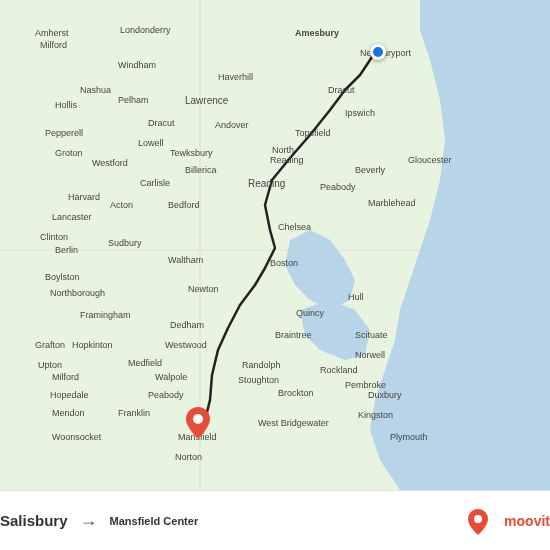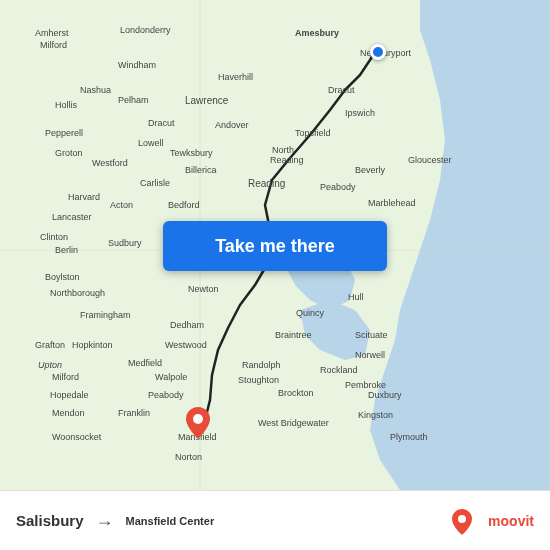--- a/index.html
+++ b/index.html
@@ -83,21 +83,21 @@
     
     #bottom-bar {
       width: 550px;
       height: 60px;
       background: white;
       position: absolute;
       bottom: 0;
       left: 0;
       display: flex;
       align-items: center;
-      padding: 0 16px;
+      padding: 0 0;
       border-top: 1px solid #e0e0e0;
       z-index: 10;
     }
 
     #origin-label {
       font-size: 15px;
       font-weight: 600;
       color: #333;
     }
 
@@ -216,21 +216,21 @@
       <div class="map-label map-label-sm" style="left: 50px; top: 288px;">Northborough</div>
       <div class="map-label map-label-sm" style="left: 80px; top: 310px;">Framingham</div>
       <div class="map-label map-label-sm" style="left: 296px; top: 308px;">Quincy</div>
       <div class="map-label map-label-sm" style="left: 35px; top: 340px;">Grafton</div>
       <div class="map-label map-label-sm" style="left: 72px; top: 340px;">Hopkinton</div>
       <div class="map-label map-label-sm" style="left: 170px; top: 320px;">Dedham</div>
       <div class="map-label map-label-sm" style="left: 275px; top: 330px;">Braintree</div>
       <div class="map-label map-label-sm" style="left: 355px; top: 330px;">Scituate</div>
       <div class="map-label map-label-sm" style="left: 165px; top: 340px;">Westwood</div>
       <div class="map-label map-label-sm" style="left: 355px; top: 350px;">Norwell</div>
-      <div class="map-label map-label-sm" style="left: 38px; top: 360px; font-style: italic;">Upton</div>
+      <div class="map-label map-label-sm" style="left: 38px; top: 360px;">Upton</div>
       <div class="map-label map-label-sm" style="left: 52px; top: 372px;">Milford</div>
       <div class="map-label map-label-sm" style="left: 128px; top: 358px;">Medfield</div>
       <div class="map-label map-label-sm" style="left: 155px; top: 372px;">Walpole</div>
       <div class="map-label map-label-sm" style="left: 242px; top: 360px;">Randolph</div>
       <div class="map-label map-label-sm" style="left: 320px; top: 365px;">Rockland</div>
       <div class="map-label map-label-sm" style="left: 148px; top: 390px;">Peabody</div>
       <div class="map-label map-label-sm" style="left: 50px; top: 390px;">Hopedale</div>
       <div class="map-label map-label-sm" style="left: 238px; top: 375px;">Stoughton</div>
       <div class="map-label map-label-sm" style="left: 52px; top: 408px;">Mendon</div>
       <div class="map-label map-label-sm" style="left: 118px; top: 408px;">Franklin</div>
@@ -250,21 +250,20 @@
 
   
   <div class="marker-end" style="top:407px;left:186px;">
     <svg width="24" height="32" viewBox="0 0 24 32" xmlns="http://www.w3.org/2000/svg">
       <path d="M12 0C5.4 0 0 5.4 0 12c0 8.4 12 20 12 20s12-11.6 12-20C24 5.4 18.6 0 12 0z" fill="#e84b37"></path>
       <circle cx="12" cy="12" r="5" fill="white"></circle>
     </svg>
   </div>
 
   
-  <button id="cta-button">Take me there</button>
 
   
 </div>
 
 <div id="bottom-bar">
   <span id="origin-label">Salisbury</span>
   <span id="arrow-icon">→</span>
   <span id="dest-label">Mansfield Center</span>
 
   <div id="moovit-logo">

